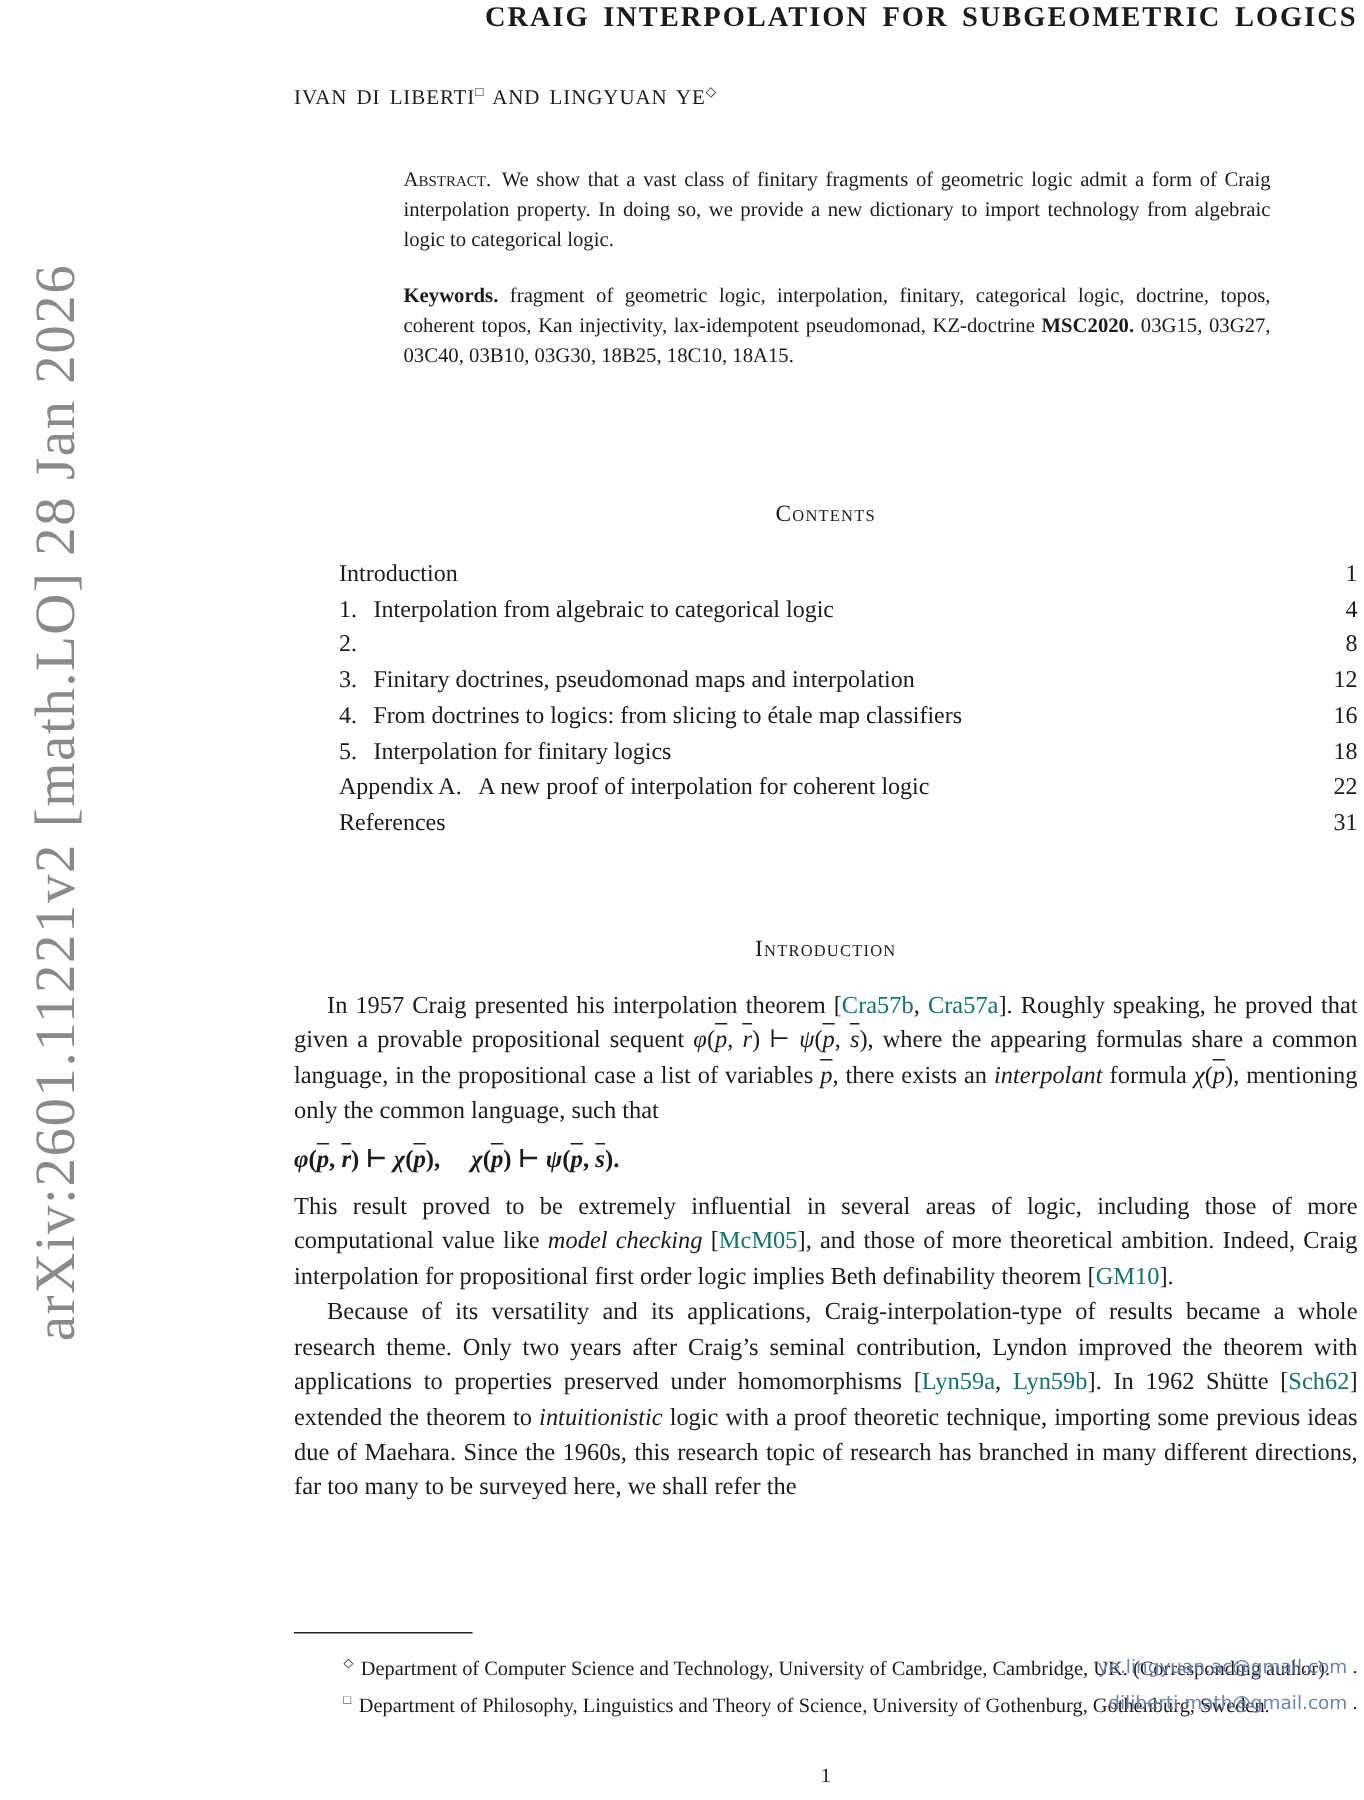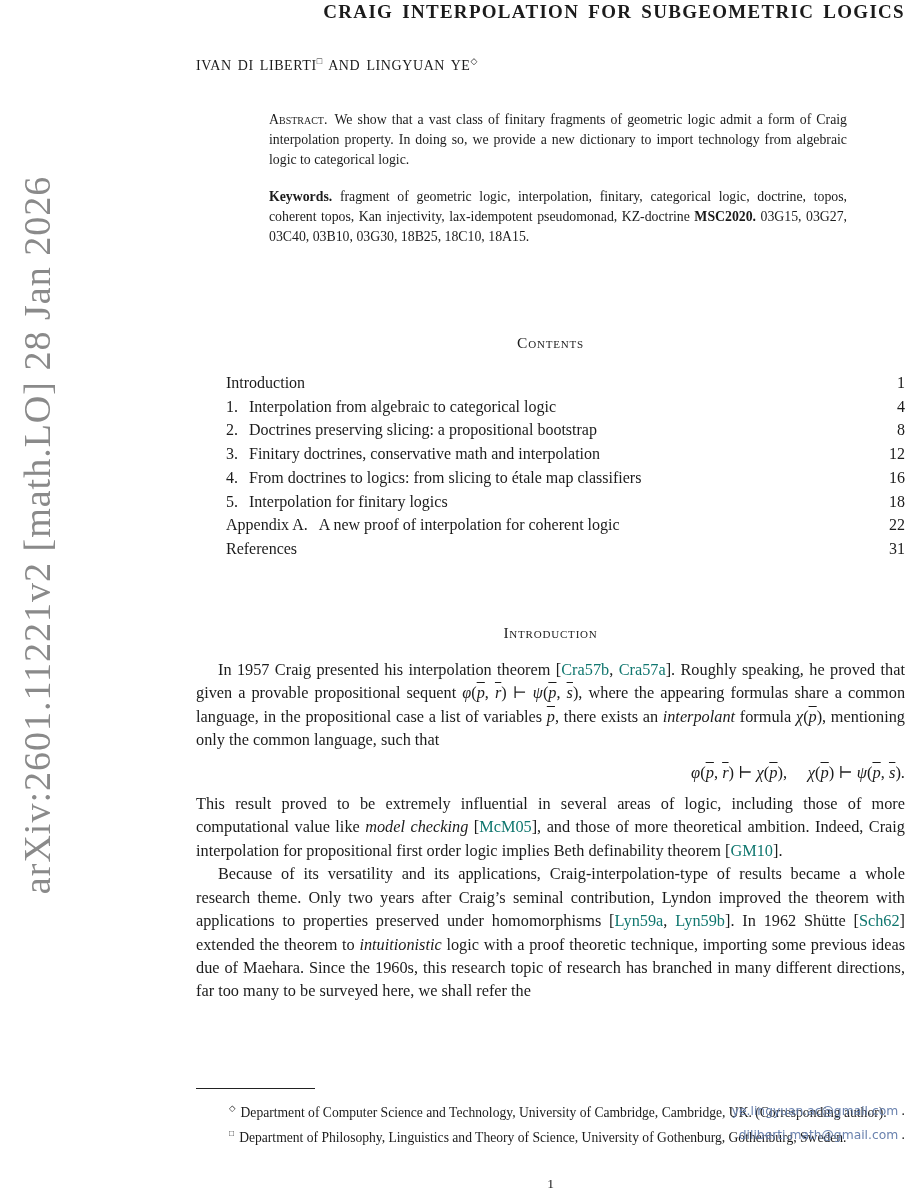--- a/index.html
+++ b/index.html
@@ -36,21 +36,21 @@
   .section-heading { text-align:center; font-size:15.5px; letter-spacing:0.8px; }
   .toc { margin-top:19px; padding-left:30px; font-size:16px; line-height:23.7px; }
   .toc-row { display:flex; }
   .toc-prefix:not(:empty) { margin-right:11px; }
   .toc-page { margin-left:auto; }
 
   .intro { position:absolute; top:624px; left:0; width:100%; }
   .intro .section-heading { margin-bottom:16px; }
   .body-p { margin:0; font-size:16.3px; line-height:23.45px; text-align:justify; }
   .indent { text-indent:22px; }
-  .formula { text-align:right; font-size:16.5px; margin:11px 0 9px 0; }
+  .formula { text-align:left; font-size:16.5px; margin:11px 0 9px 0;font-weight:bold; }
   .cite { color:#0f766e; }
   .ov { font-style:italic; text-decoration:overline; }
 
   .footnotes { position:absolute; top:1088px; left:0; width:100%; font-size:13.6px; line-height:20.4px; }
   .fn-rule { width:119px; border-top:1.4px solid #222222; margin-bottom:9px; }
   .fn { position:relative; text-align:justify; text-indent:33px; }
   .fn-marker { font-size:8.5px; margin-right:5px; }
   .fn-email-wrap { position:absolute; right:0; bottom:2px; text-indent:0; }
   .fn-email {
     color:#6a82ae; font-family:"DejaVu Sans", sans-serif;
@@ -86,26 +86,25 @@
             <span class="toc-label">Introduction</span>
             <span class="toc-page">1</span>
           </div>
         <div class="toc-row">
             <span class="toc-prefix">1.</span>
             <span class="toc-label">Interpolation from algebraic to categorical logic</span>
             <span class="toc-page">4</span>
           </div>
         <div class="toc-row">
             <span class="toc-prefix">2.</span>
-            <span class="toc-label">Doctrines preserving slicing: a propositional bootstrap</span>
             <span class="toc-page">8</span>
           </div>
         <div class="toc-row">
             <span class="toc-prefix">3.</span>
-            <span class="toc-label">Finitary doctrines, conservative math and interpolation</span>
+            <span class="toc-label">Finitary doctrines, pseudomonad maps and interpolation</span>
             <span class="toc-page">12</span>
           </div>
         <div class="toc-row">
             <span class="toc-prefix">4.</span>
             <span class="toc-label">From doctrines to logics: from slicing to étale map classifiers</span>
             <span class="toc-page">16</span>
           </div>
         <div class="toc-row">
             <span class="toc-prefix">5.</span>
             <span class="toc-label">Interpolation for finitary logics</span>

